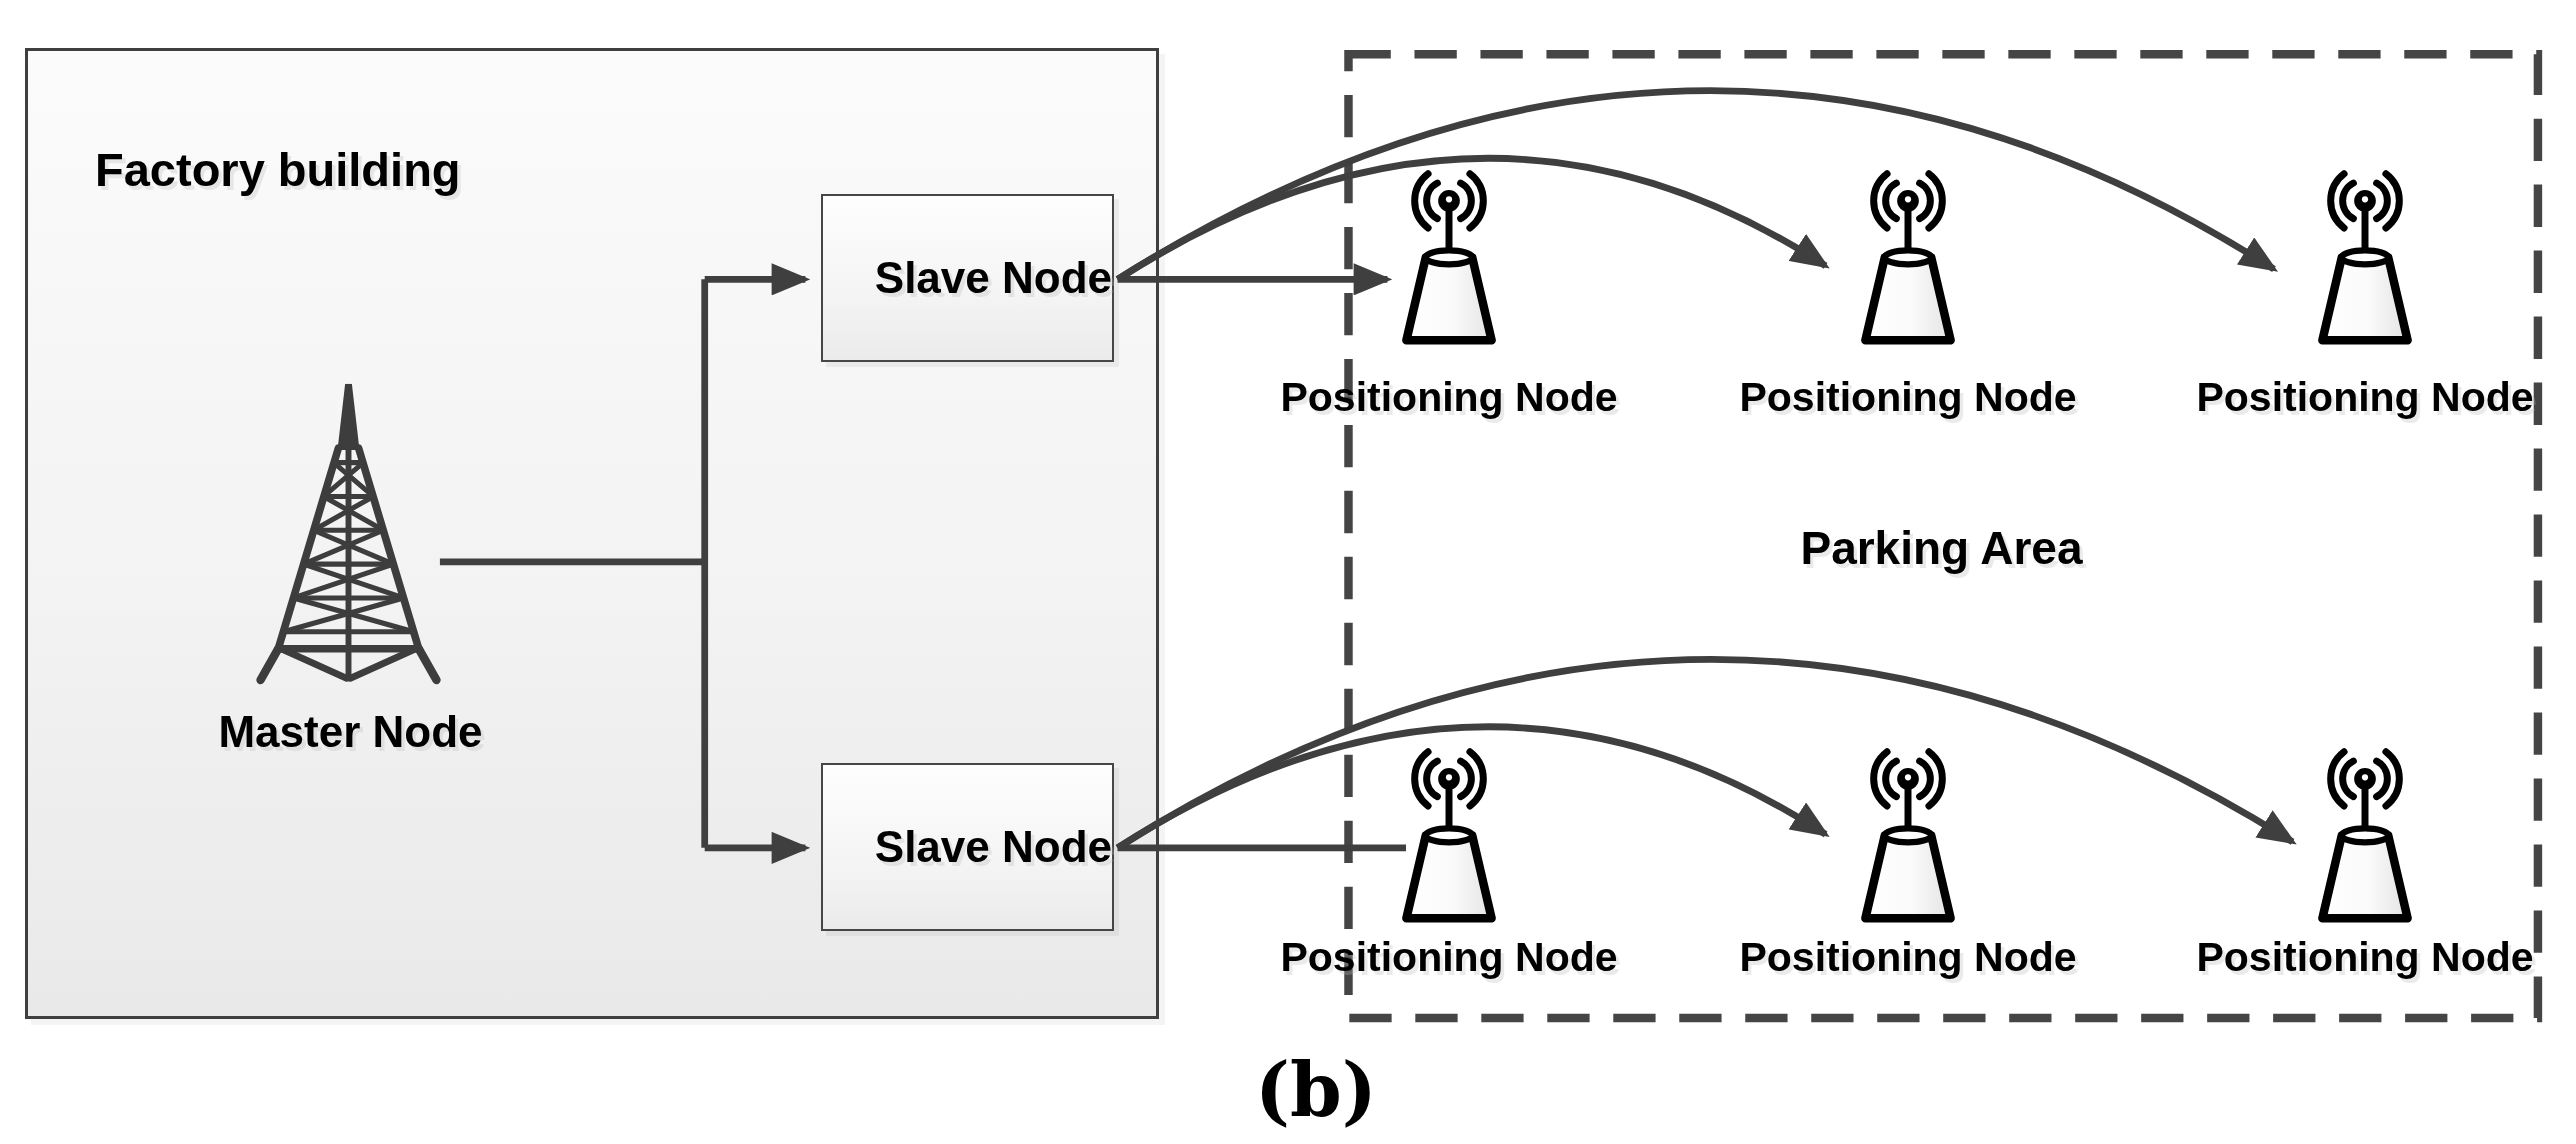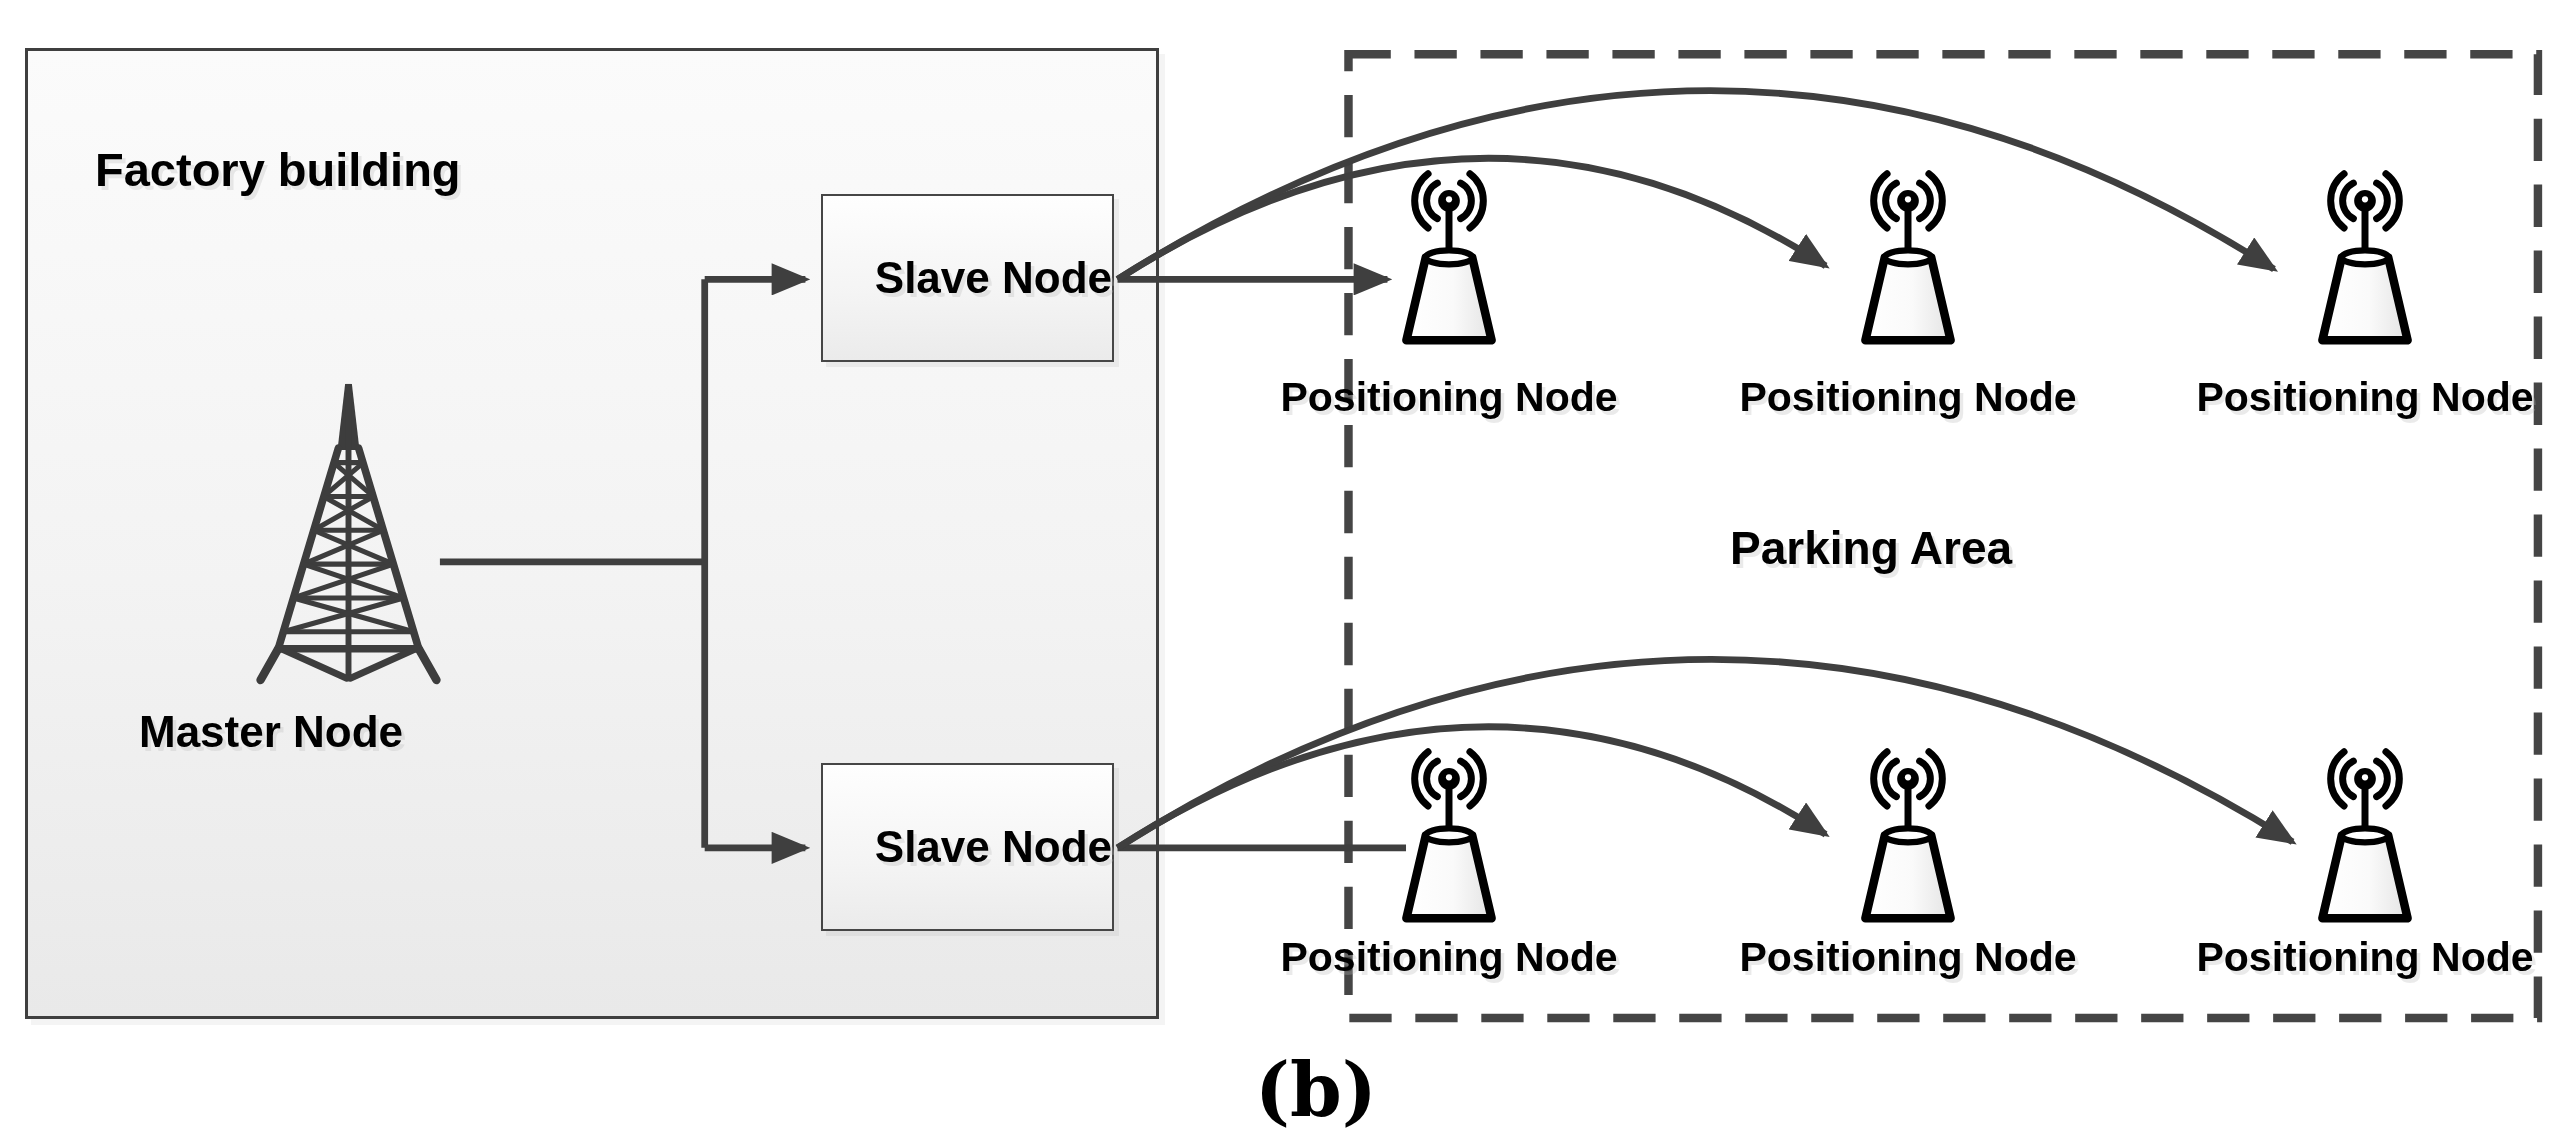--- a/index.html
+++ b/index.html
@@ -10,35 +10,35 @@
   .box{position:absolute;box-sizing:border-box;}
   .factory-box{
     left:25px;top:48px;width:1134px;height:971px;
     border:3.4px solid #3f3f3f;
     background:linear-gradient(180deg,#fbfbfb 0%,#f3f3f3 55%,#e9e9e9 100%);
     box-shadow:6px 6px 0 rgba(120,120,120,0.08);
   }
   .label{position:absolute;color:#000;font-weight:bold;white-space:nowrap;
          text-shadow:3.4px 4.2px 0 rgba(185,185,185,0.30);}
   .factory-title{left:95px;top:142px;font-size:47px;}
-  .master-label{left:139px;top:707px;width:423px;text-align:left;font-size:44px;}
+  .master-label{left:139px;top:707px;width:423px;text-align:center;font-size:44px;}
   .slave-box{
     width:293px;height:168px;border:2.5px solid #464646;
     background:linear-gradient(180deg,#fefefe 0%,#f4f4f4 60%,#ebebeb 100%);
     display:flex;align-items:center;justify-content:flex-end;
     box-shadow:5px 5px 0 rgba(120,120,120,0.10);
   }
   .slave-box-top{left:821px;top:194px;}
   .slave-box-bottom{left:821px;top:763px;}
   .slave-label{position:static;font-size:44px;font-weight:bold;color:#000;
                text-shadow:3.4px 4.2px 0 rgba(185,185,185,0.30);}
   .overlay{position:absolute;left:0;top:0;width:2576px;height:1145px;pointer-events:none;}
   .node{position:absolute;width:132px;height:182px;}
   .node-label{width:474px;text-align:center;font-size:41px;}
-  .parking-title{left:1730px;top:521px;width:423px;font-size:46px;}
+  .parking-title{left:1730px;top:521px;width:423px;text-align:center;font-size:46px;}
   .figure-caption{
     left:1189px;top:1047px;width:254px;text-align:center;
     font-family:"DejaVu Serif","Liberation Serif",serif;
     font-size:74px;font-weight:bold;color:#000;position:absolute;white-space:nowrap;
   }
 </style>
 </head>
 <body>
 
 <div class="canvas">

